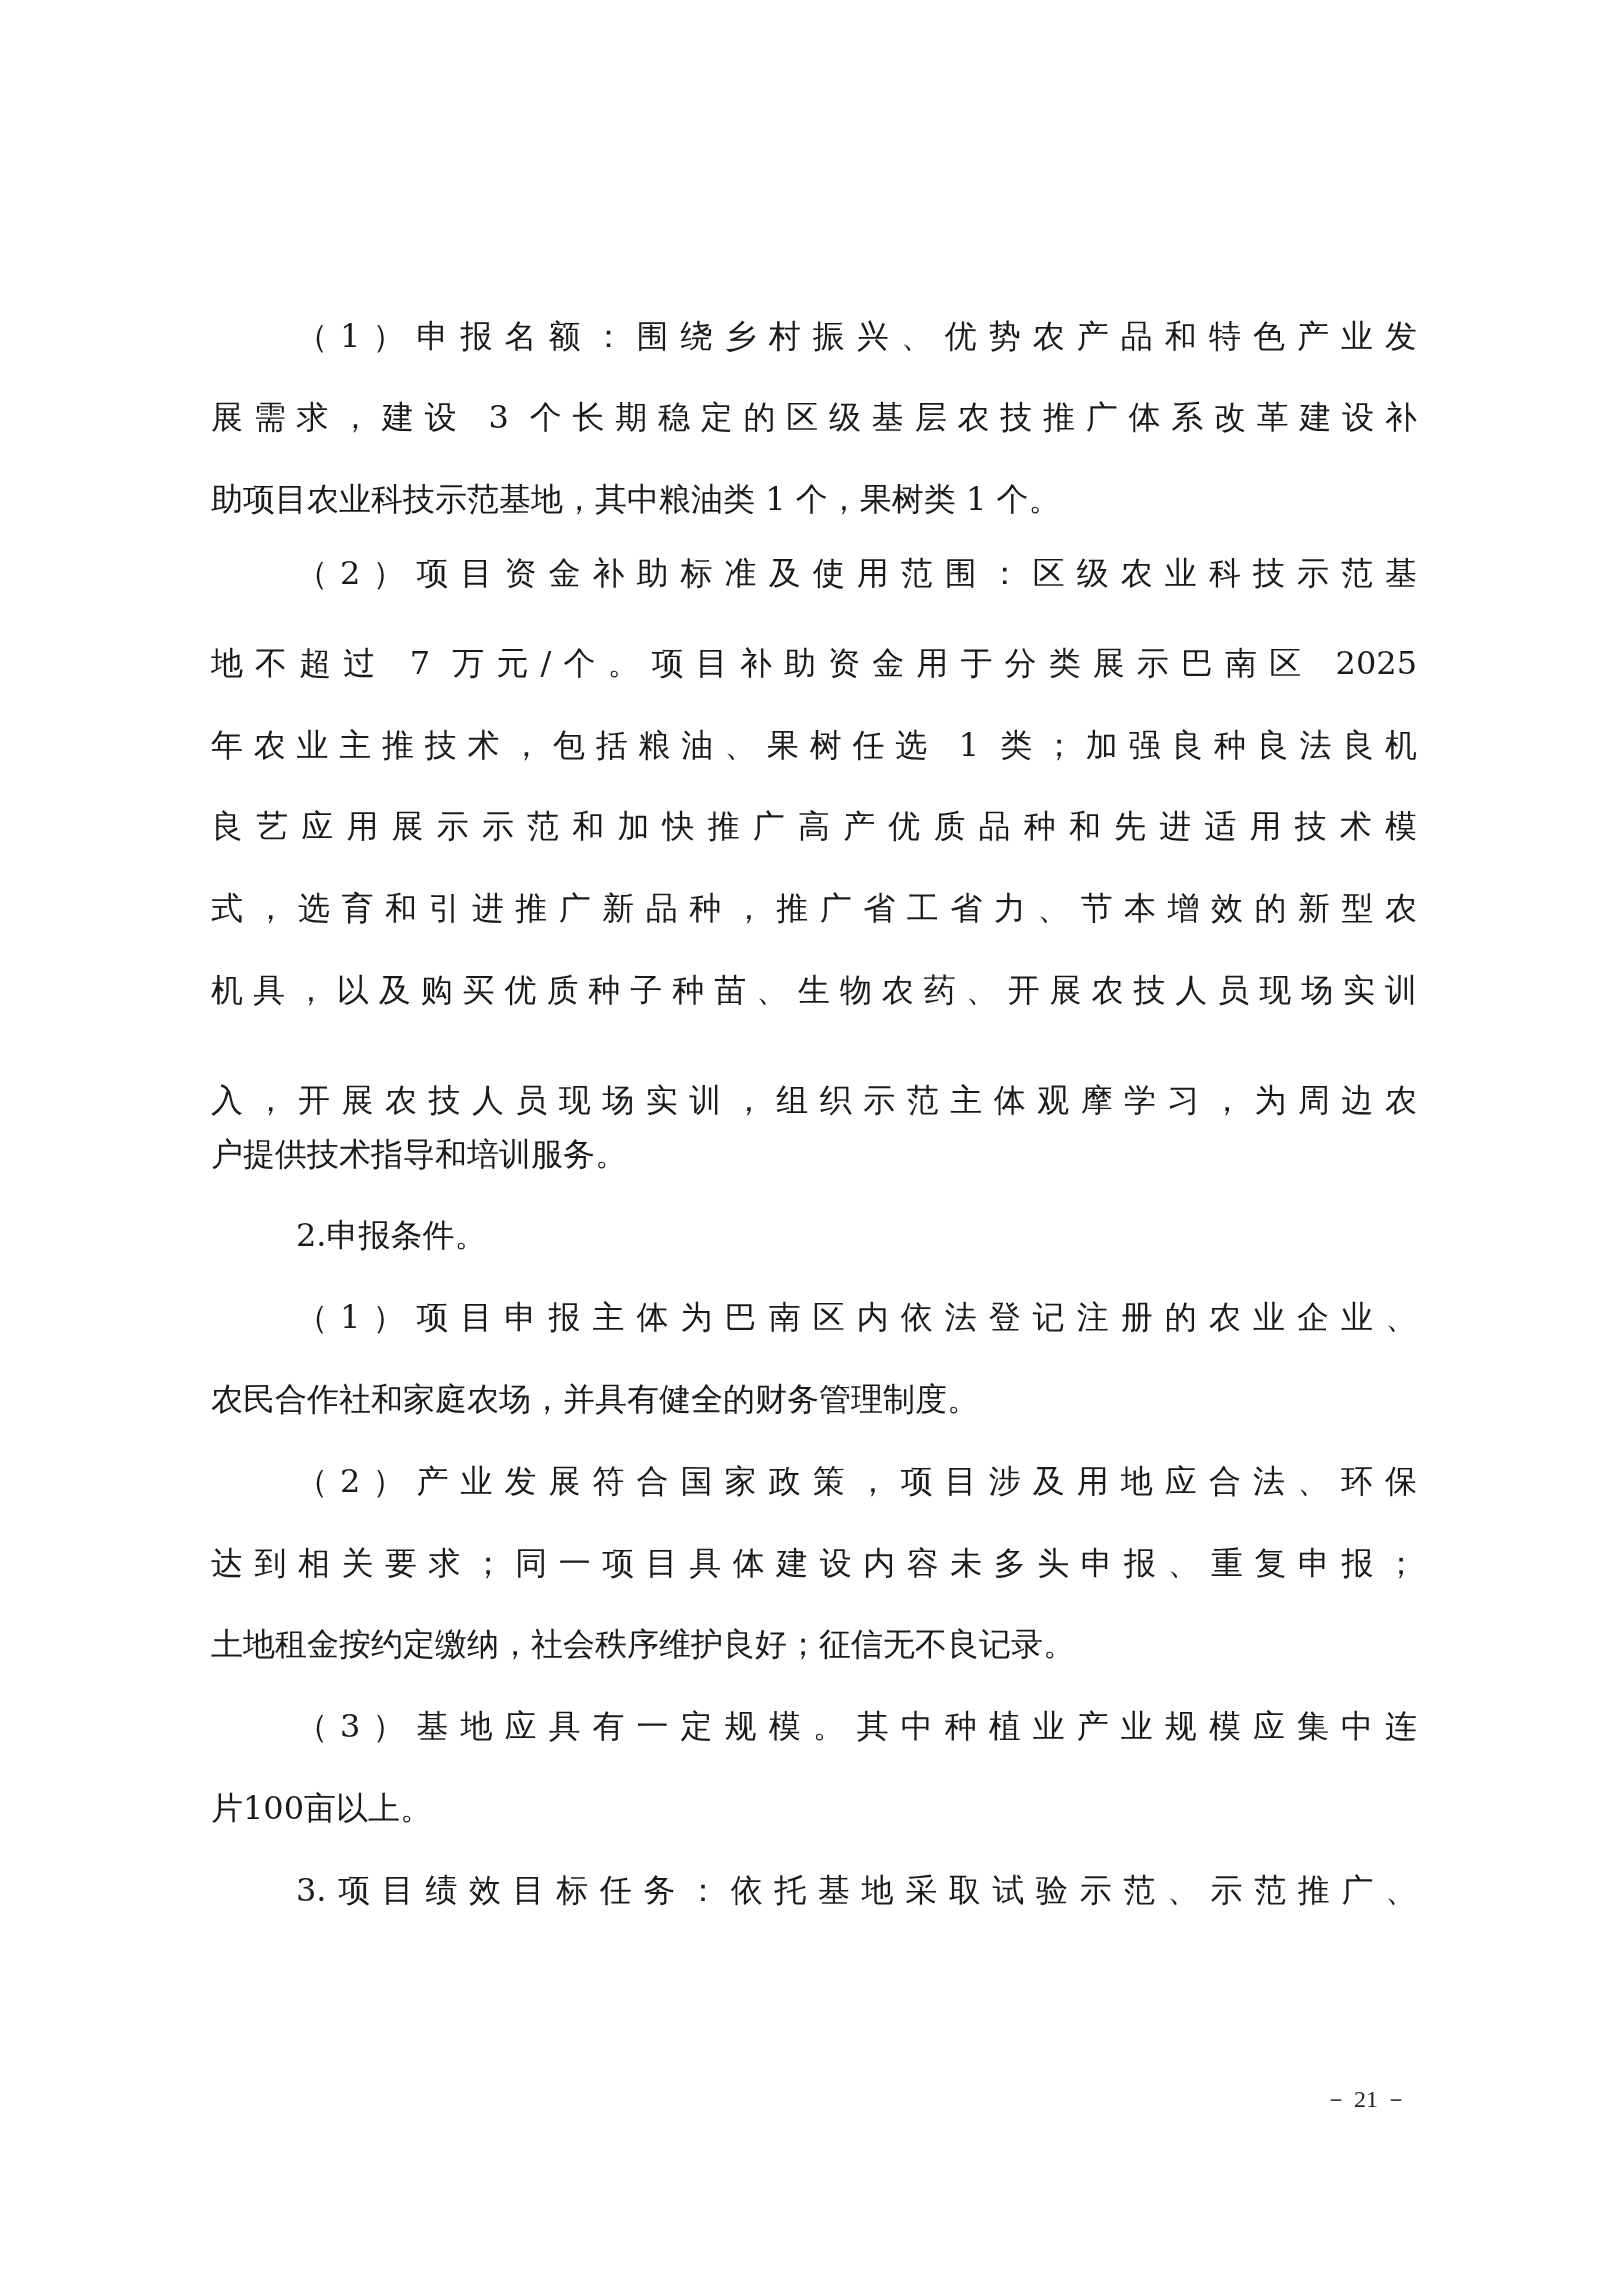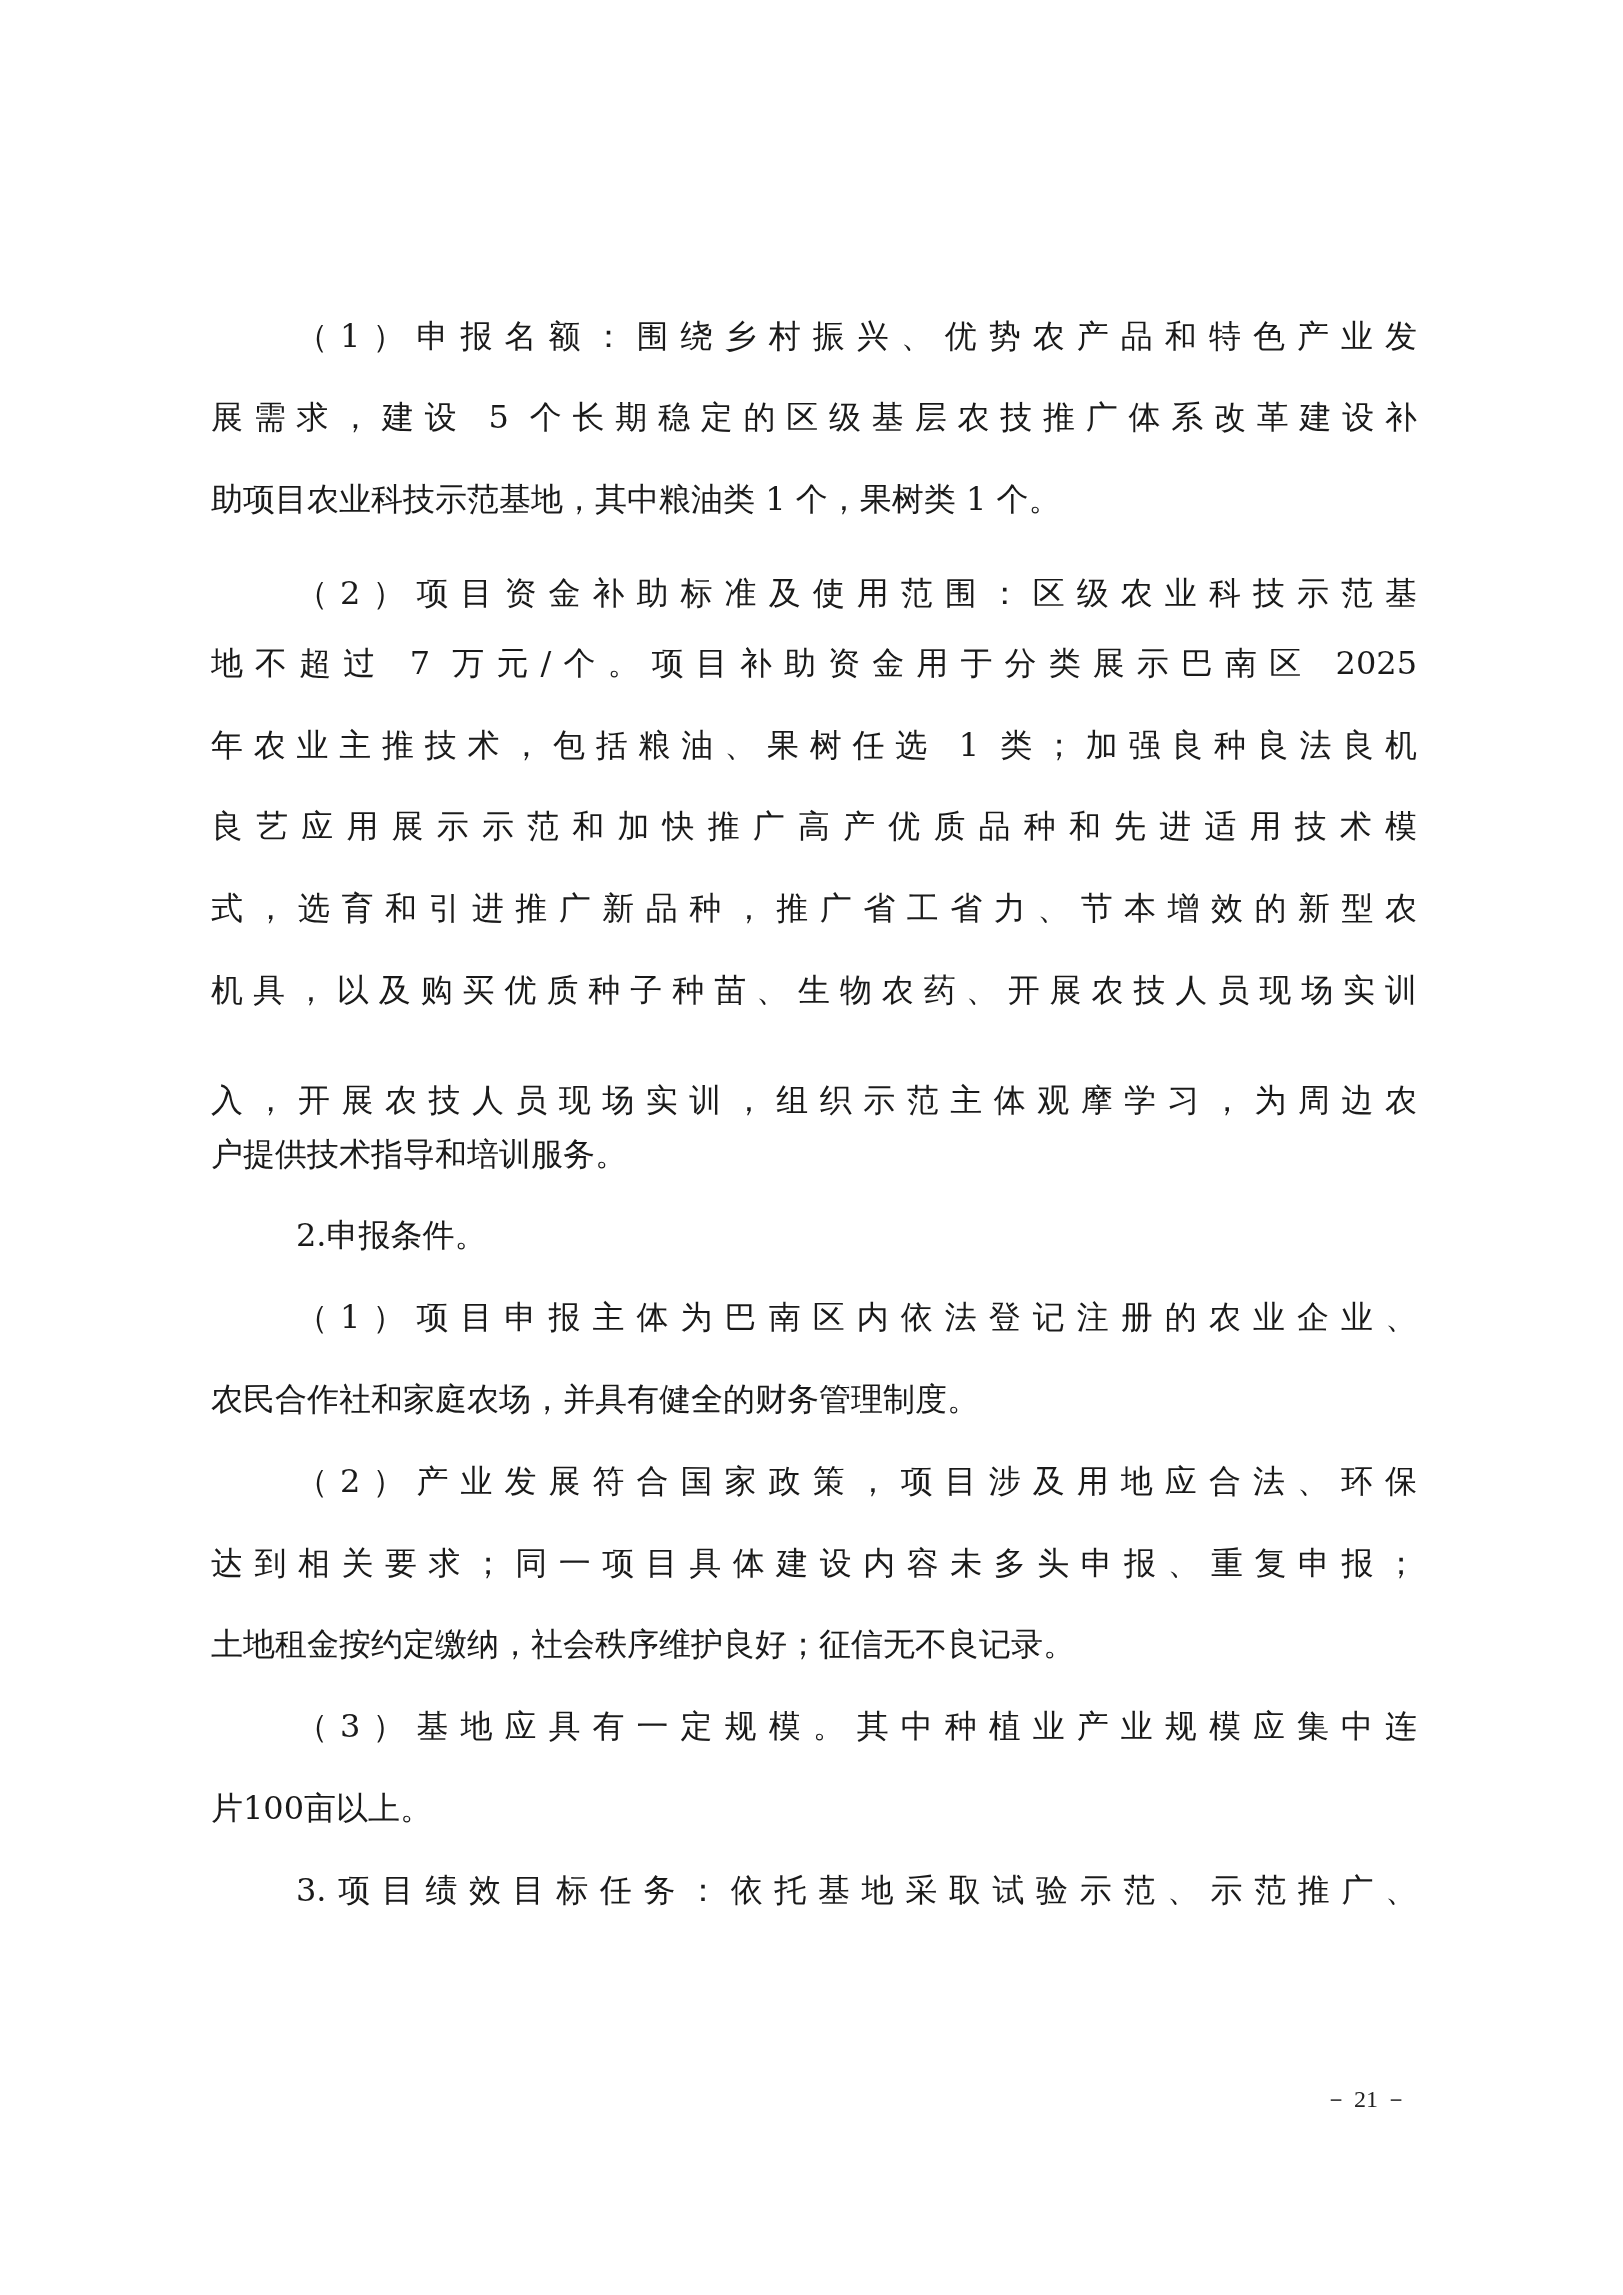--- a/index.html
+++ b/index.html
@@ -34,24 +34,24 @@
     color: #222222;
     text-align: center;
   }
 </style>
 </head>
 <body>
 
 <div class="page">
 
   <div class="line indent" style="top:295px;">（1）申报名额：围绕乡村振兴、优势农产品和特色产业发</div>
-  <div class="line" style="top:376px;">展需求，建设 5 个长期稳定的区级基层农技推广体系改革建设补</div>
+  <div class="line" style="top:376px;">展需求，建设 3 个长期稳定的区级基层农技推广体系改革建设补</div>
   <div class="line last" style="top:458px;">助项目农业科技示范基地，其中粮油类 1 个，果树类 1 个。</div>
 
-  <div class="line indent" style="top:552px;">（2）项目资金补助标准及使用范围：区级农业科技示范基</div>
+  <div class="line indent" style="top:532px;">（2）项目资金补助标准及使用范围：区级农业科技示范基</div>
   <div class="line" style="top:622px;">地不超过 7 万元/个。项目补助资金用于分类展示巴南区 2025</div>
   <div class="line" style="top:704px;">年农业主推技术，包括粮油、果树任选 1 类；加强良种良法良机</div>
   <div class="line" style="top:785px;">良艺应用展示示范和加快推广高产优质品种和先进适用技术模</div>
   <div class="line" style="top:867px;">式，选育和引进推广新品种，推广省工省力、节本增效的新型农</div>
   <div class="line" style="top:949px;">机具，以及购买优质种子种苗、生物农药、开展农技人员现场实训</div>
   <div class="line" style="top:1059px;">入，开展农技人员现场实训，组织示范主体观摩学习，为周边农</div>
   <div class="line last" style="top:1113px;">户提供技术指导和培训服务。</div>
 
   <div class="line indent-num last" style="top:1194px;">2.申报条件。</div>
 

